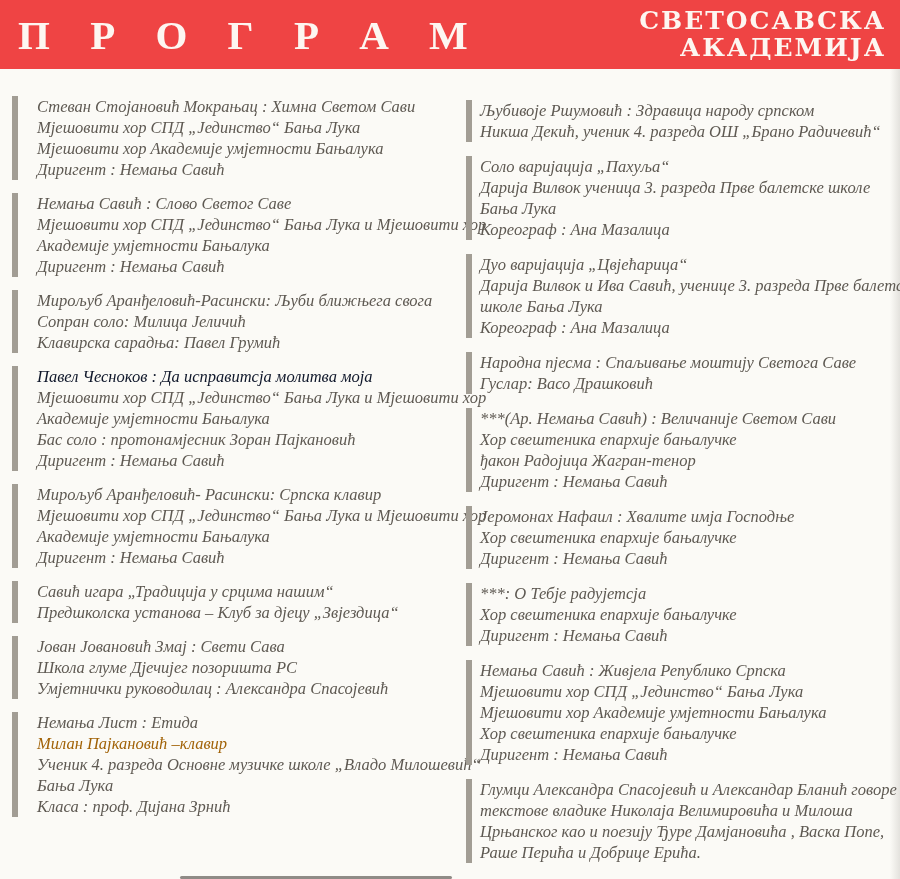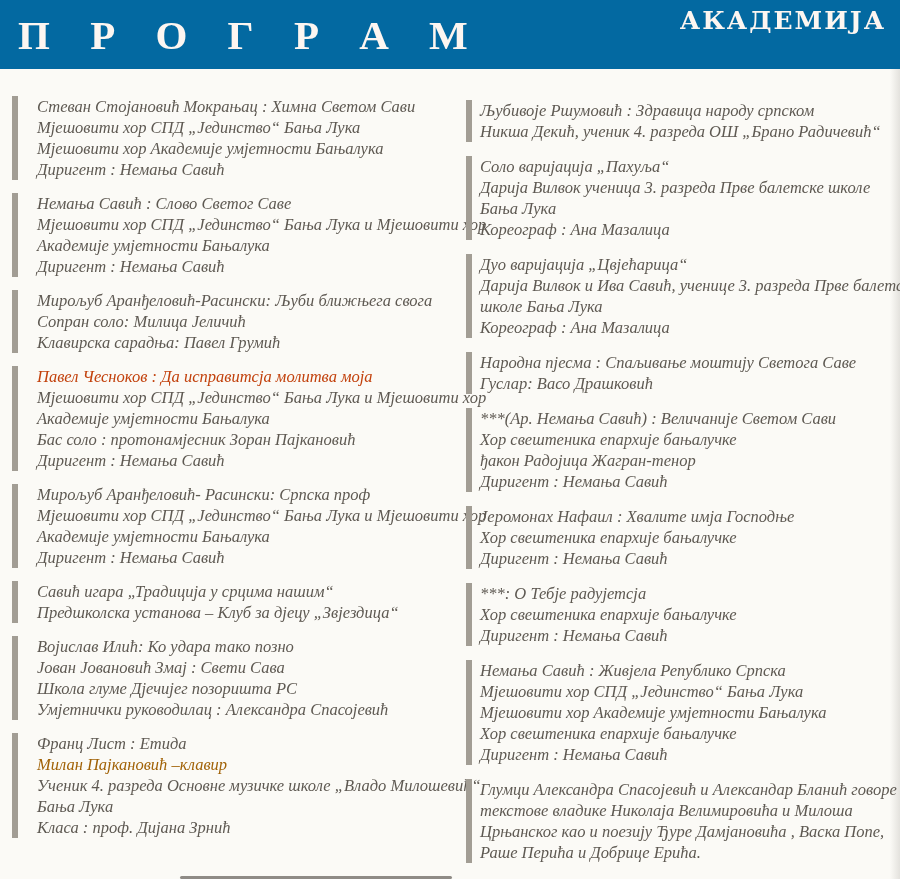--- a/index.html
+++ b/index.html
@@ -49,23 +49,24 @@
     background:linear-gradient(to right, rgba(0,0,0,0), rgba(120,115,108,0.18));
   }
   .bottom-scan-artifact{
     position:absolute;bottom:0;left:180px;width:272px;height:3px;
     background:#55504a;opacity:.65;border-radius:2px;
   }
 </style>
 </head>
 <body>
 
-<div class="header-bar" style="background: #0369a1;">
+<div class="header-bar" style="background: #ef4444;">
   <div class="page-title">П Р О Г Р А М</div>
   <div class="academy-logo">
+    <div>СВЕТОСАВСКА</div>
     <div>АКАДЕМИЈА</div>
   </div>
 </div>
 
 <div class="content">
   <div class="col col-left" id="col-left">
       <div class="block" style="border-left-color: rgb(162, 157, 148);">
         <div class="line" style="color: rgb(94, 89, 82);">Стеван Стојановић Мокрањац : Химна Светом Сави</div>
         <div class="line" style="color: rgb(94, 89, 82);">Мјешовити хор СПД „Јединство“ Бања Лука</div>
         <div class="line" style="color: rgb(94, 89, 82);">Мјешовити хор Академије умјетности Бањалука</div>
@@ -76,44 +77,43 @@
         <div class="line" style="color: rgb(94, 89, 82);">Мјешовити хор СПД „Јединство“ Бања Лука и Мјешовити хор</div>
         <div class="line" style="color: rgb(94, 89, 82);">Академије умјетности Бањалука</div>
         <div class="line" style="color: rgb(94, 89, 82);">Диригент : Немања Савић</div>
       </div>
       <div class="block" style="border-left-color: rgb(162, 157, 148);">
         <div class="line" style="color: rgb(94, 89, 82);">Мирољуб Аранђеловић-Расински: Љуби ближњега свога</div>
         <div class="line" style="color: rgb(94, 89, 82);">Сопран соло: Милица Јеличић</div>
         <div class="line" style="color: rgb(94, 89, 82);">Клавирска сарадња: Павел Грумић</div>
       </div>
       <div class="block" style="border-left-color: rgb(162, 157, 148);">
-        <div class="line" style="color: #c2410c; font-style: italic;">Павел Чесноков : Да исправитсја молитва моја</div>
+        <div class="line" style="color: #0f172a; font-style: italic;">Павел Чесноков : Да исправитсја молитва моја</div>
         <div class="line" style="color: rgb(94, 89, 82);">Мјешовити хор СПД „Јединство“ Бања Лука и Мјешовити хор</div>
         <div class="line" style="color: rgb(94, 89, 82);">Академије умјетности Бањалука</div>
         <div class="line" style="color: rgb(94, 89, 82);">Бас соло : протонамјесник Зоран Пајкановић</div>
         <div class="line" style="color: rgb(94, 89, 82);">Диригент : Немања Савић</div>
       </div>
       <div class="block" style="border-left-color: rgb(162, 157, 148);">
-        <div class="line" style="color: rgb(94, 89, 82);">Мирољуб Аранђеловић- Расински: Српска проф</div>
+        <div class="line" style="color: rgb(94, 89, 82);">Мирољуб Аранђеловић- Расински: Српска клавир</div>
         <div class="line" style="color: rgb(94, 89, 82);">Мјешовити хор СПД „Јединство“ Бања Лука и Мјешовити хор</div>
         <div class="line" style="color: rgb(94, 89, 82);">Академије умјетности Бањалука</div>
         <div class="line" style="color: rgb(94, 89, 82);">Диригент : Немања Савић</div>
       </div>
       <div class="block" style="border-left-color: rgb(162, 157, 148);">
         <div class="line" style="color: rgb(94, 89, 82);">Савић игара „Традиција у срцима нашим“</div>
         <div class="line" style="color: rgb(94, 89, 82);">Предшколска установа – Клуб за дјецу „Звјездица“</div>
       </div>
       <div class="block" style="border-left-color: rgb(162, 157, 148);">
-        <div class="line" style="color: rgb(94, 89, 82);">Војислав Илић: Ко удара тако позно</div>
         <div class="line" style="color: rgb(94, 89, 82); font-style: italic;">Јован Јовановић Змај : Свети Сава</div>
         <div class="line" style="color: rgb(94, 89, 82);">Школа глуме Дјечијег позоришта РС</div>
         <div class="line" style="color: rgb(94, 89, 82);">Умјетнички руководилац : Александра Спасојевић</div>
       </div>
       <div class="block" style="border-left-color: rgb(162, 157, 148);">
-        <div class="line" style="color: rgb(94, 89, 82);">Франц Лист : Етида</div>
+        <div class="line" style="color: rgb(94, 89, 82);">Немања Лист : Етида</div>
         <div class="line" style="color: #a16207;">Милан Пајкановић –клавир</div>
         <div class="line" style="color: rgb(94, 89, 82);">Ученик 4. разреда Основне музичке школе „Владо Милошевић“</div>
         <div class="line" style="color: rgb(94, 89, 82);">Бања Лука</div>
         <div class="line" style="color: rgb(94, 89, 82);">Класа : проф. Дијана Зрнић</div>
       </div>
     </div>
   <div class="col col-right" id="col-right">
       <div class="block" style="border-left-color: rgb(162, 157, 148);">
         <div class="line" style="color: rgb(94, 89, 82);">Љубивоје Ршумовић : Здравица народу српском</div>
         <div class="line" style="color: rgb(94, 89, 82);">Никша Декић, ученик 4. разреда ОШ „Брано Радичевић“</div>

